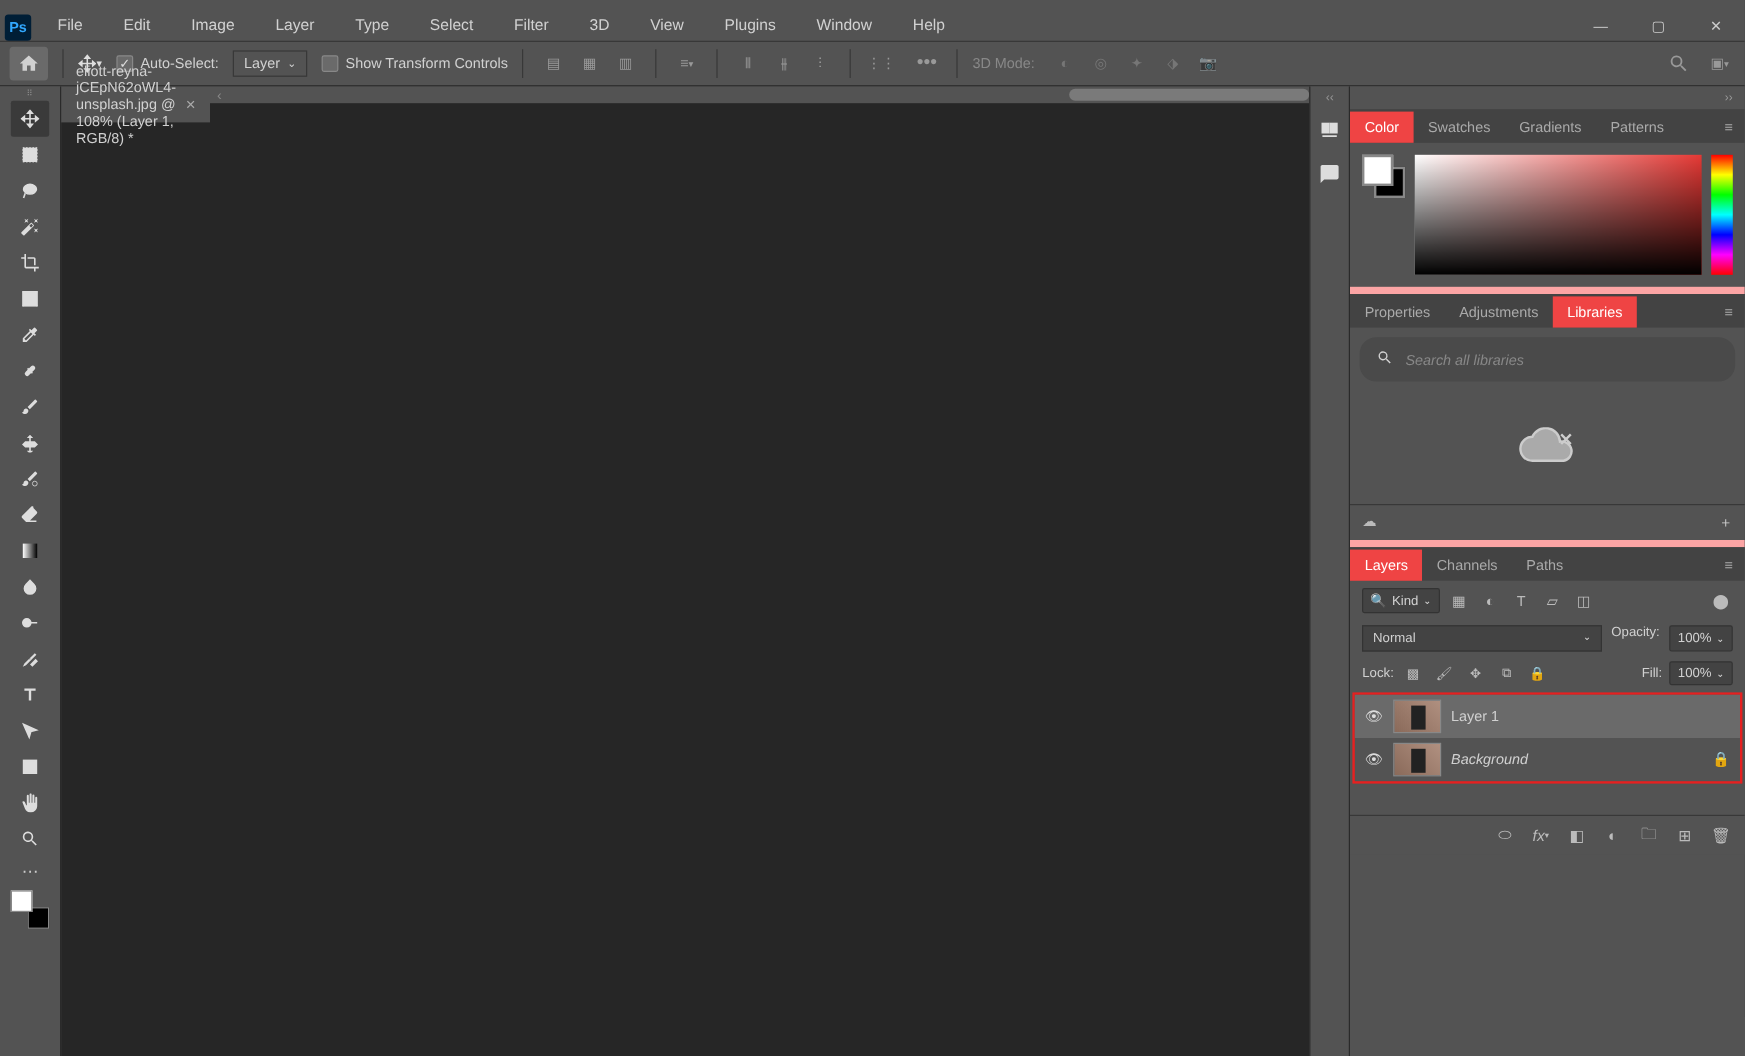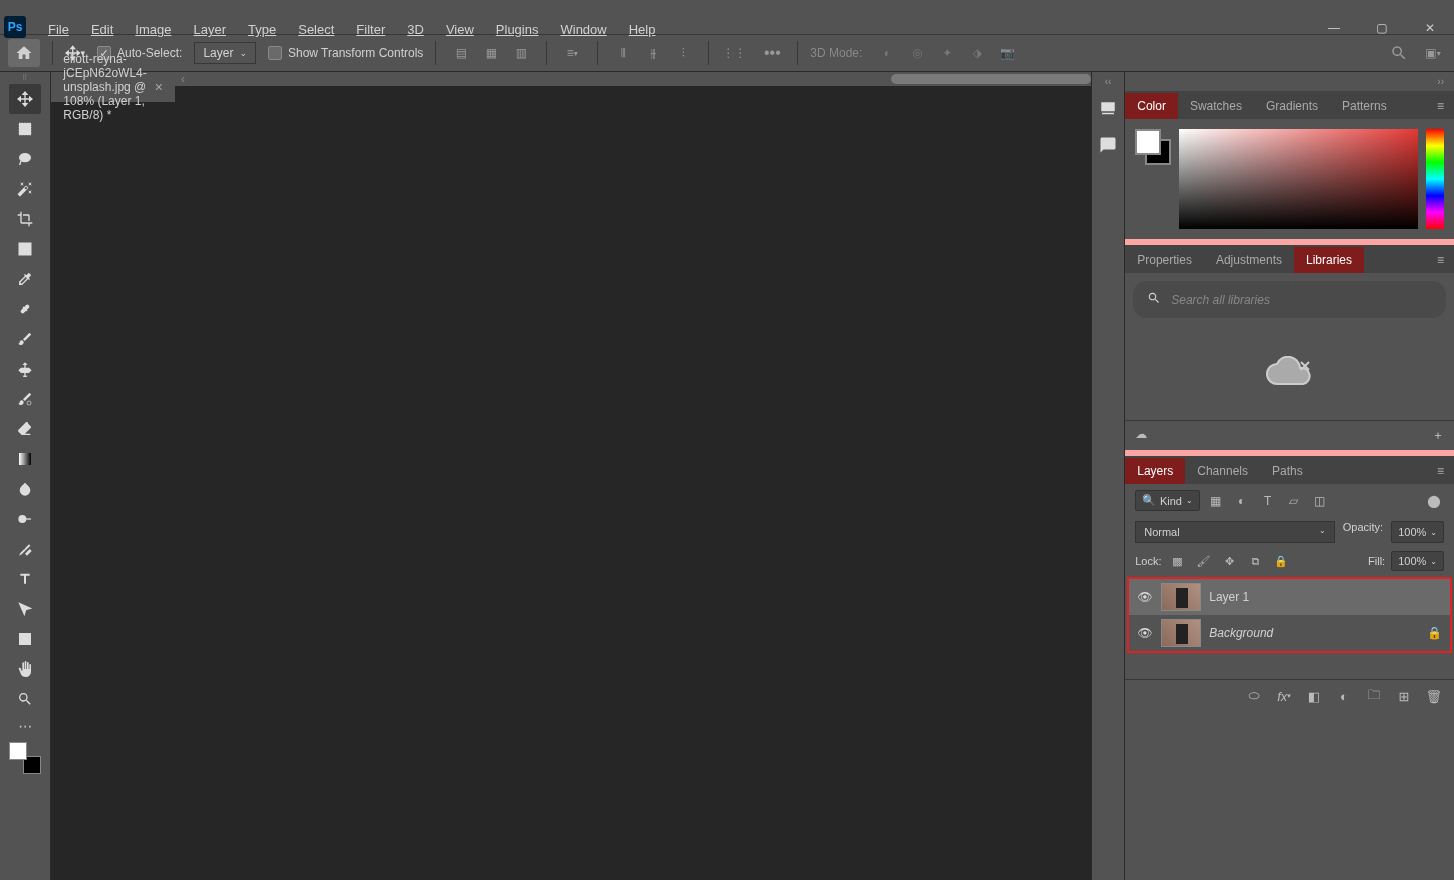--- a/index.html
+++ b/index.html
@@ -1,19 +1,19 @@
 <!DOCTYPE html>
 <html><head>
 <meta charset="utf-8">
 <style>
 * { box-sizing: border-box; margin: 0; padding: 0; font-family: 'Segoe UI', Tahoma, sans-serif; }
 body { background: #535353; color: #d1d1d1; font-size: 12px; overflow: hidden; width: 1454px; height: 880px; }
-.titlebar { height: 34px; background: #535353; display: flex; align-items: flex-start; padding: 16px 4px; }
+.titlebar { height: 34px; background: #535353; display: flex; align-items: flex-end; padding: 0 4px; }
 .ps-logo { width: 22px; height: 22px; background: #001e36; color: #31a8ff; display: flex; align-items: center; justify-content: center; font-weight: bold; font-size: 12px; border-radius: 3px; margin-right: 12px; }
-.menu { display: flex; gap: 2px; text-decoration: underline; }
+.menu { display: flex; gap: 14px; }
 .menu-item { padding: 6px 10px; cursor: pointer; font-size: 13px; }
 .win-controls { margin-left: auto; display: flex; gap: 8px; }
 .win-btn { width: 40px; height: 24px; display: flex; align-items: center; justify-content: center; color: #ccc; }
 .optbar { height: 38px; background: #535353; border-top: 1px solid #383838; border-bottom: 1px solid #2a2a2a; display: flex; align-items: center; padding: 0 8px; gap: 12px; }
 .home-btn { width: 32px; height: 28px; background: #6a6a6a; border-radius: 3px; display: flex; align-items: center; justify-content: center; }
 .opt-icon { width: 20px; height: 20px; display: flex; align-items: center; justify-content: center; color: #ddd; }
 .checkbox { width: 14px; height: 14px; background: #6a6a6a; border: 1px solid #888; border-radius: 2px; display: inline-flex; align-items: center; justify-content: center; }
 .checkbox.checked::after { content: '✓'; font-size: 11px; color: #ddd; }
 .dropdown { background: #535353; border: 1px solid #383838; padding: 3px 8px; display: flex; align-items: center; gap: 6px; font-size: 12px; }
 .divider { width: 1px; height: 24px; background: #383838; }
@@ -42,21 +42,21 @@
 .statusbar { height: 22px; background: #535353; border-top: 1px solid #333; display: flex; align-items: center; padding: 0 10px; gap: 18px; font-size: 11px; color: #ccc; }
 .scroll-h { height: 14px; background: #535353; display: flex; align-items: center; }
 .scroll-thumb { height: 10px; width: 200px; background: #7a7a7a; border-radius: 5px; margin-left: 700px; }
 .collapse-strip { width: 36px; background: #535353; border-left: 1px solid #2a2a2a; border-right: 1px solid #2a2a2a; display: flex; flex-direction: column; align-items: center; padding-top: 4px; gap: 8px; }
 .strip-chev { font-size: 10px; color: #999; }
 .strip-icon { width: 28px; height: 28px; display: flex; align-items: center; justify-content: center; color: #ddd; }
 .panels { width: 346px; background: #535353; display: flex; flex-direction: column; }
 .panel-chev { text-align: right; padding: 4px 10px; font-size: 10px; color: #999; }
 .panel-tabs { display: flex; background: #434343; height: 28px; align-items: flex-end; }
 .ptab { padding: 6px 12px; font-size: 12px; color: #aaa; cursor: pointer; }
-.ptab.active { background: #7f1d1d; color: #fff; }
+.ptab.active { background: #ef4444; color: #fff; }
 .ptab-menu { margin-left: auto; padding: 6px 10px; color: #aaa; }
 .color-panel { padding: 10px; display: flex; gap: 8px; }
 .color-fgbg { position: relative; width: 36px; height: 36px; }
 .color-fg { position: absolute; width: 26px; height: 26px; background: #fff; border: 2px solid #888; top: 0; left: 0; z-index: 2; }
 .color-bg { position: absolute; width: 26px; height: 26px; background: #000; border: 2px solid #888; bottom: 0; right: 0; }
 .color-field { flex: 1; height: 100px; background: linear-gradient(to right, #fff, #e53935), linear-gradient(to top, #000, transparent); background-blend-mode: multiply; }
 .hue-strip { width: 18px; height: 100px; background: linear-gradient(to bottom, #f00, #ff0, #0f0, #0ff, #00f, #f0f, #f00); }
 .panel-section { border-top: 6px solid #fca5a5; }
 .lib-search { display: flex; align-items: center; padding: 10px 14px; gap: 10px; background: #4a4a4a; margin: 8px; border-radius: 14px; }
 .lib-body { padding: 20px 16px; text-align: center; color: #aaa; font-size: 12px; line-height: 1.5; }

